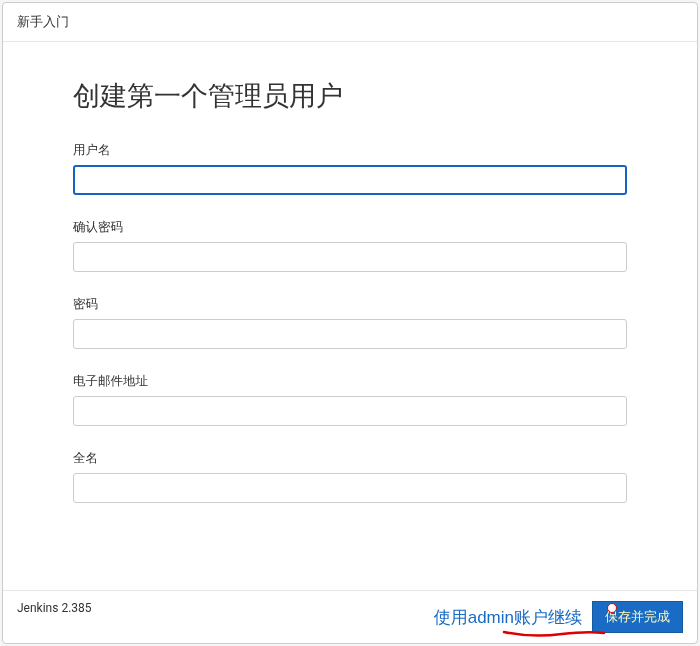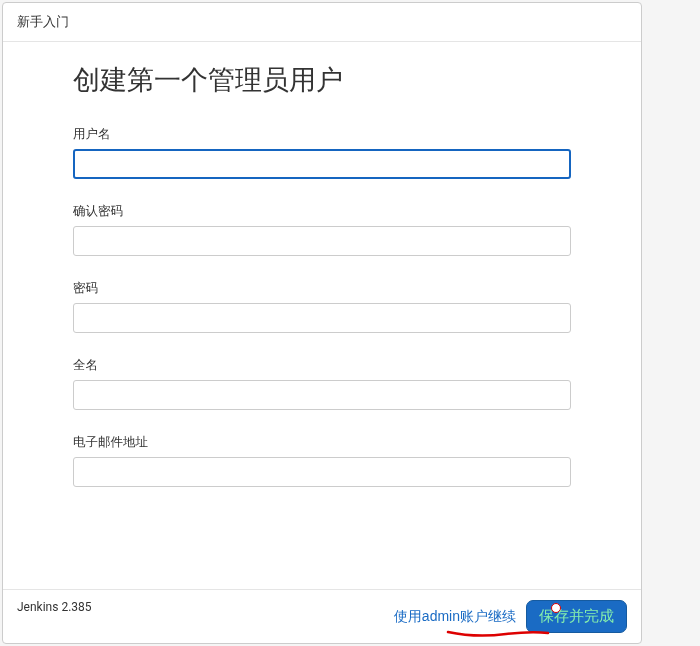--- a/index.html
+++ b/index.html
@@ -14,21 +14,21 @@
       width: 700px;
       height: 646px;
       overflow: hidden;
     }
     
     .modal-container {
       background: #fff;
       border: 1px solid #ccc;
       border-radius: 4px;
       margin: 2px;
-      width: 640px;
+      width: 696px;
       height: 642px;
       display: flex;
       flex-direction: column;
       position: relative;
     }
     
     .header {
       padding: 10px 14px;
       border-bottom: 1px solid #e5e5e5;
       font-size: 13px;
@@ -39,21 +39,21 @@
       flex: 1;
       padding: 20px 70px 20px 70px;
       overflow: auto;
     }
     
     .page-title {
       font-size: 27px;
       font-weight: 400;
       color: #333;
       margin-bottom: 28px;
-      margin-top: 0;
+      margin-top: 16px;
     }
     
     .form-group {
       margin-bottom: 24px;
     }
     
     .field-label {
       display: block;
       font-size: 12.5px;
       color: #333;
@@ -90,35 +90,35 @@
     }
     
     .footer-actions {
       display: flex;
       align-items: center;
       gap: 10px;
     }
     
     .link-button {
       color: #1a6bc4;
-      font-size: 14px;
+      font-size: 17px;
       text-decoration: none;
       cursor: pointer;
       background: none;
       border: none;
       position: relative;
     }
     
     .primary-button {
       background: #1a6bc4;
-      color: #86efac;
+      color: #fef9c3;
       border: 1px solid #155a9f;
-      border-radius: 7px;
+      border-radius: 0;
       padding: 6px 12px;
-      font-size: 15px;
+      font-size: 13px;
       cursor: pointer;
     }
     
     .red-underline {
       position: absolute;
       bottom: 4px;
       right: 90px;
       width: 105px;
       height: 14px;
       pointer-events: none;
@@ -162,26 +162,26 @@
       <label class="field-label">确认密码</label>
       <input type="password" class="text-input" value="" style="">
     </div>
 
     <div class="form-group">
       <label class="field-label">密码</label>
       <input type="password" class="text-input" value="" style="">
     </div>
 
     <div class="form-group">
-      <label class="field-label">全名</label>
+      <label class="field-label">电子邮件地址</label>
       <input type="text" class="text-input" value="" style="">
     </div>
 
     <div class="form-group">
-      <label class="field-label">电子邮件地址</label>
+      <label class="field-label">全名</label>
       <input type="text" class="text-input" value="" style="">
     </div>
   </div>
 
   <div class="footer">
     <span class="version-text">Jenkins 2.385</span>
     <div class="footer-actions">
       <button class="link-button">使用admin账户继续</button>
       <button class="primary-button">保存并完成</button>
     </div>

